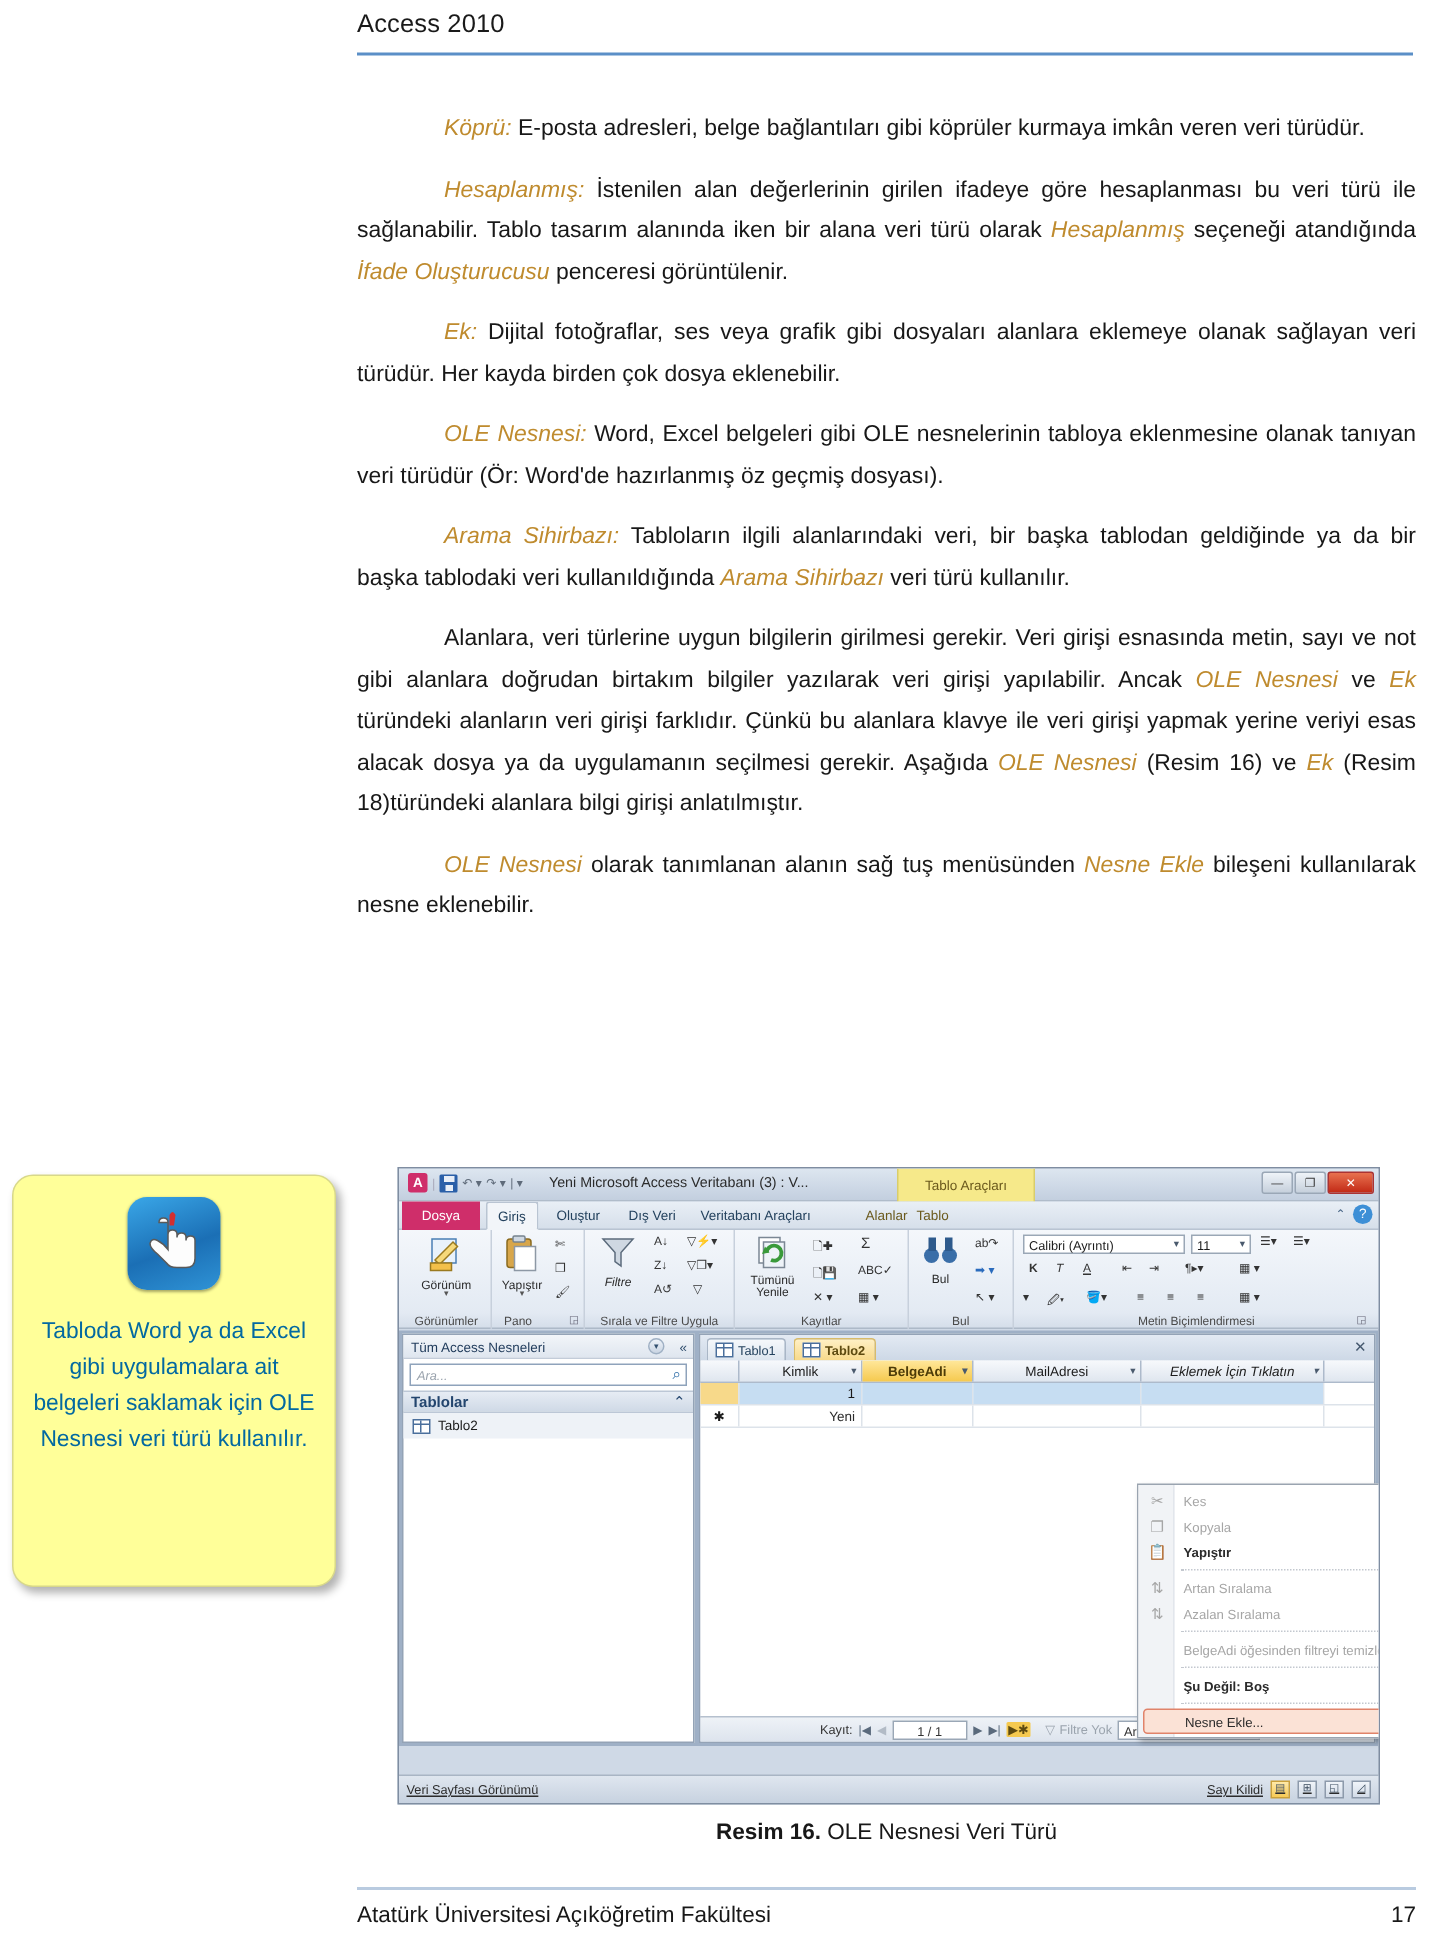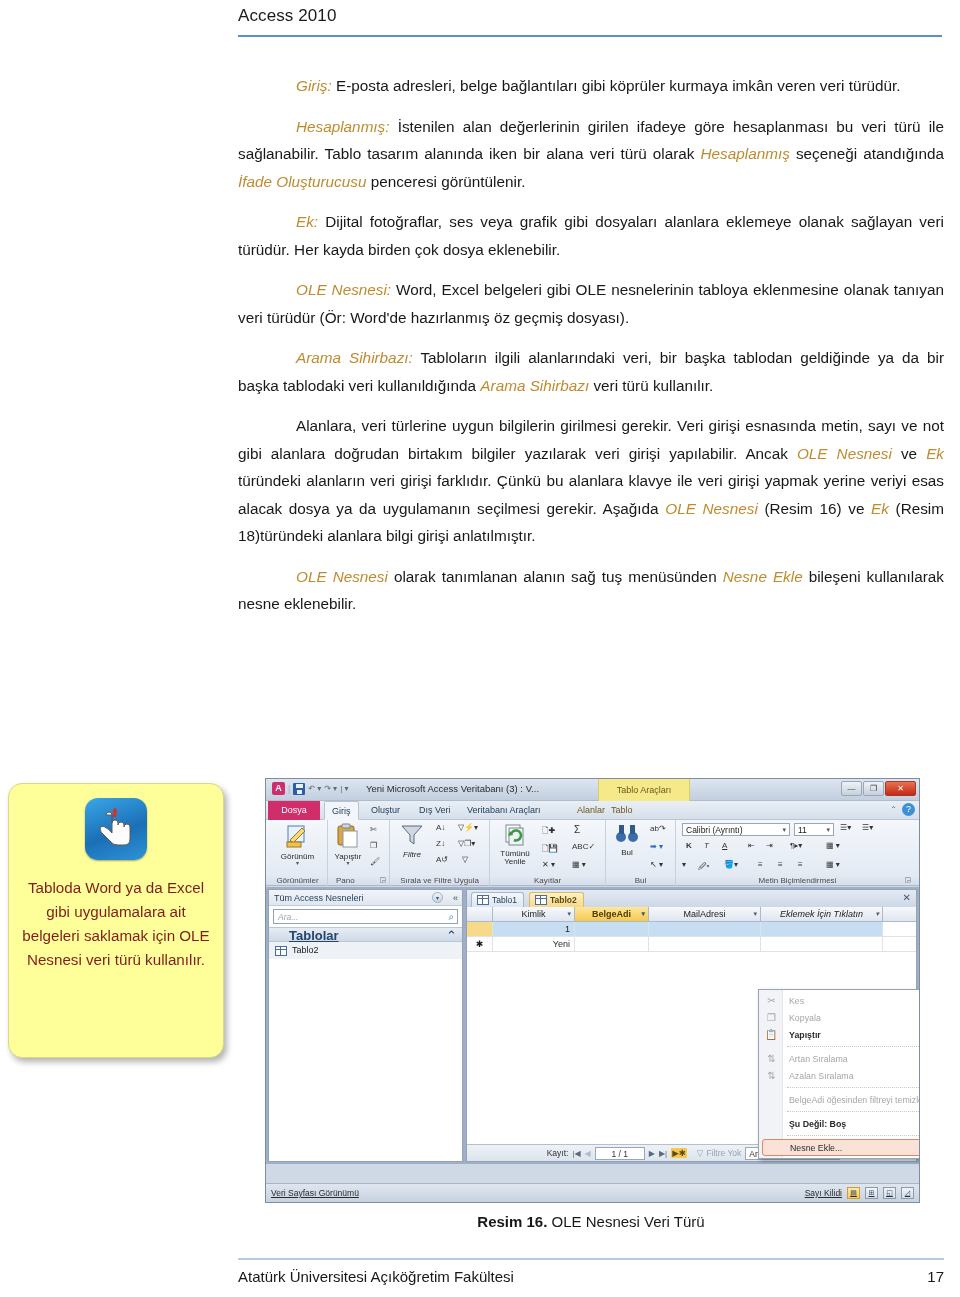--- a/index.html
+++ b/index.html
@@ -38,21 +38,21 @@
     text-align:center;
     padding-top:14px;
   }
   #callout .ico {
     width:62px; height:62px; margin:0 auto 16px auto;
     border-radius:13px;
     background:linear-gradient(160deg,#3aa7e8 0%,#1b6fb5 55%,#2f93d6 100%);
     position:relative; box-shadow:0 1px 2px rgba(0,0,0,.35);
   }
   #callout .ico svg { position:absolute; left:6px; top:3px; }
-  #callout .txt { font-size:15.2px; line-height:24px; color:#7f1d1d; padding:0 10px; }
+  #callout .txt { font-size:15.2px; line-height:24px; color:#0369a1; padding:0 10px; }
 
   
   #acc {
     position:absolute; left:265px; top:778px; width:655px; height:425px;
     background:#cfd9e6;
     border:1px solid #7f8da1;
     font-size:8.5px; color:#1b1b1b;
     overflow:hidden;
   }
   
@@ -136,21 +136,21 @@
       background:linear-gradient(180deg,#eef3f9,#c9d4e2); border:1px solid #9fb0c4; font-size:6px; line-height:10px; text-align:center; color:#33506f;}
   #navp .nhead .chev { position:absolute; right:4px; top:0; font-size:9px; color:#33506f; }
   #navp .srch {
     margin:3px 4px; height:15px; border:1px solid #8fa3bb; background:#fff; position:relative;
   }
   #navp .srch .ph { position:absolute; left:4px; top:2px; font-size:8.5px; color:#9aa3ad; font-style:italic; }
   #navp .srch .mag { position:absolute; right:3px; top:1px; color:#2f6ea8; font-size:10px; }
   #navp .ghead {
     margin-top:2px; height:15px; background:linear-gradient(180deg,#e6ecf4,#cfd9e6);
     border-top:1px solid #bcc7d6; border-bottom:1px solid #bcc7d6;
-    font-size:13px; font-weight:bold; color:#23456e; line-height:15px; padding-left:20px; position:relative;text-decoration:underline;
+    font-size:10px; font-weight:bold; color:#23456e; line-height:15px; padding-left:5px; position:relative;
   }
   #navp .ghead .chev { position:absolute; right:5px; top:0; font-weight:normal; }
   #navp .item { height:17px; line-height:17px; font-size:9px; padding-left:6px; display:flex; align-items:center; gap:5px; background:#eef2f7;}
   .tbicon { width:12px; height:10px; border:1px solid #4a6f9c; background:#fff; position:relative; }
   .tbicon::before { content:""; position:absolute; left:0; right:0; top:2px; height:1px; background:#4a6f9c; }
   .tbicon::after { content:""; position:absolute; top:0; bottom:0; left:4px; width:1px; background:#4a6f9c; }
 
   
   #sheet { position:absolute; left:200px; top:2px; right:2px; bottom:2px; background:#f0f3f7; border:1px solid #94a3b6; }
   #sheet .dtabs { height:17px; position:relative; background:linear-gradient(180deg,#e3eaf3,#cdd8e6); }
@@ -220,21 +220,21 @@
 <body>
 
 <div id="hdr">
   <div class="title">Access 2010</div>
   <div class="rule"></div>
 </div>
 
 <div id="doc">
 
   <p>
-    <span class="em">Giriş:</span><span> E-posta adresleri, belge bağlantıları gibi köprüler kurmaya imkân veren veri türüdür.</span>
+    <span class="em">Köprü:</span><span> E-posta adresleri, belge bağlantıları gibi köprüler kurmaya imkân veren veri türüdür.</span>
   </p>
 
   <p>
     <span class="em">Hesaplanmış:</span><span> İstenilen alan değerlerinin girilen ifadeye göre hesaplanması bu veri türü ile sağlanabilir. Tablo tasarım alanında iken bir alana veri türü olarak </span><span class="em">Hesaplanmış</span><span> seçeneği atandığında </span><span class="em">İfade Oluşturucusu</span><span> penceresi görüntülenir.</span>
   </p>
 
   <p>
     <span class="em">Ek:</span><span> Dijital fotoğraflar, ses veya grafik gibi dosyaları alanlara eklemeye olanak sağlayan veri türüdür. Her kayda birden çok dosya eklenebilir.</span>
   </p>
 

